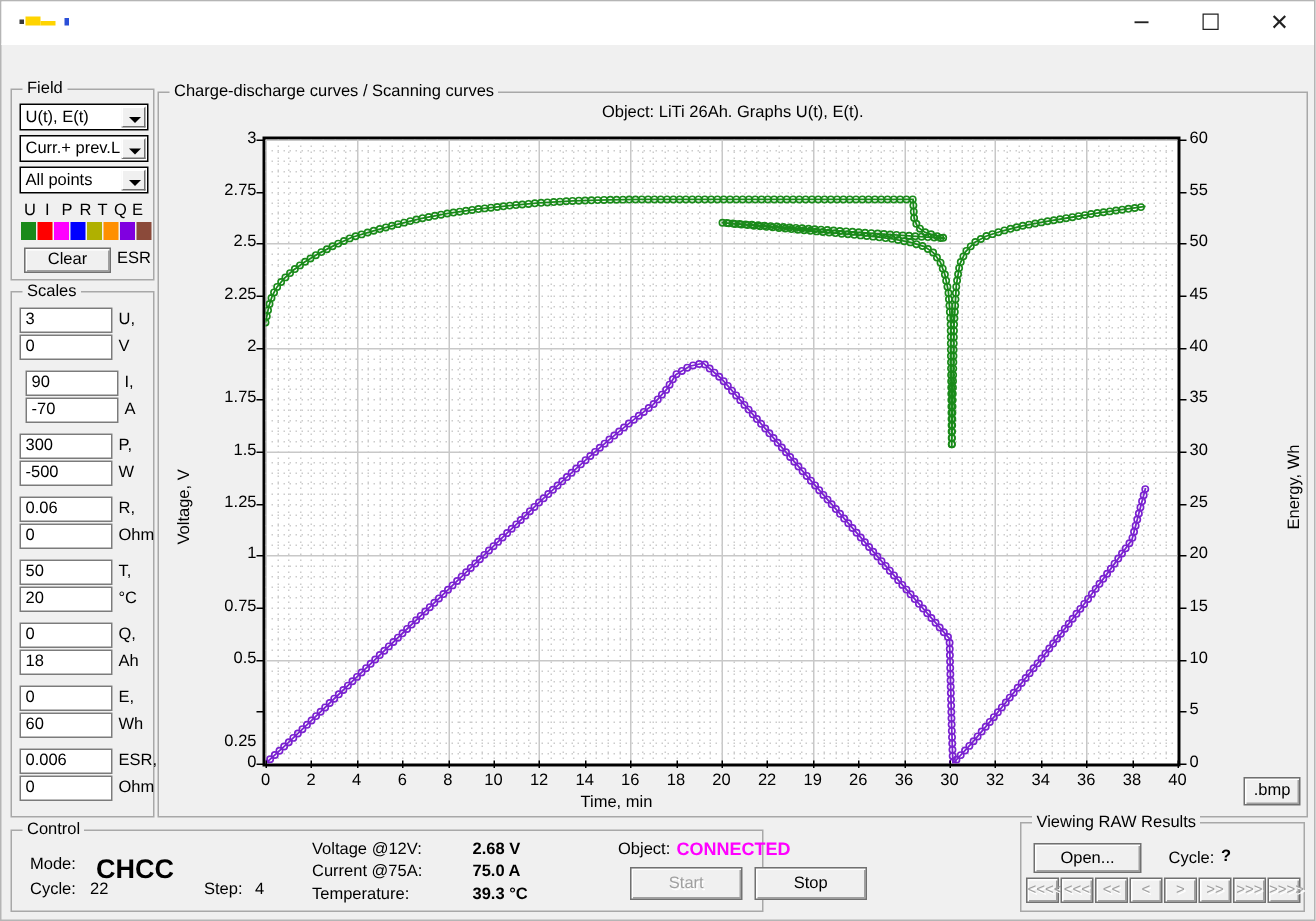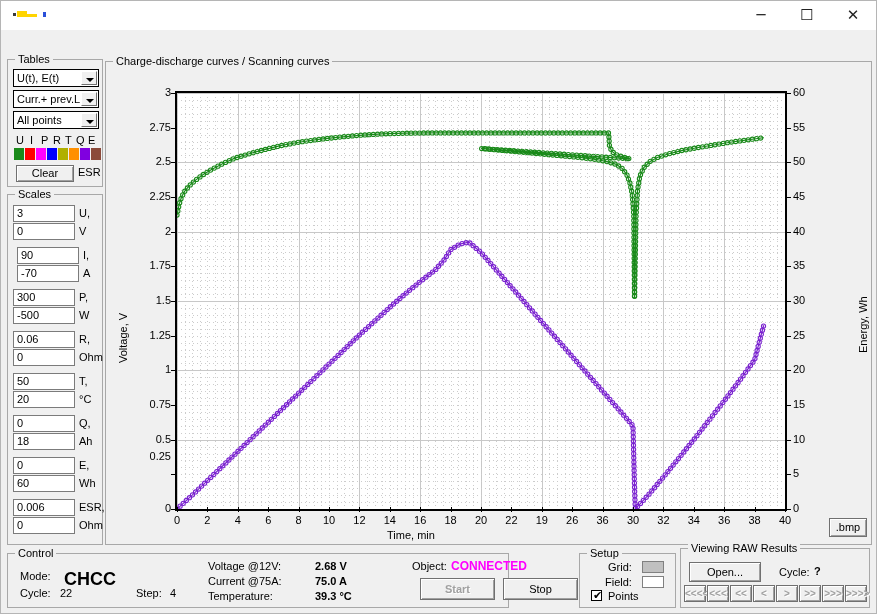--- a/index.html
+++ b/index.html
@@ -54,21 +54,21 @@
         border-left:4px solid transparent;border-right:4px solid transparent;
         border-top:4px solid #000;}
 
   .edit{position:absolute;border:1px solid #7b7b7b;background:#fff;box-sizing:border-box;
         height:17px;font-size:11px;padding-left:3px;line-height:15px;overflow:hidden;
         white-space:nowrap;}
 
   .btn{position:absolute;background:#f0f0f0;border:1px solid #707070;box-sizing:border-box;
        text-align:center;font-size:11px;color:#000;
        box-shadow: inset 1px 1px 0 #fff, inset -1px -1px 0 #a0a0a0;}
-  .btn.dis{color:#a0a0a0;text-shadow:1px 1px 0 #fff;font-weight:bold;}
+  .btn.dis{color:#a0a0a0;text-shadow:1px 1px 0 #fff;}
 
   .sw{position:absolute;width:10px;height:12px;}
 
   .chk{position:absolute;width:11px;height:11px;border:1px solid #000;background:#fff;
        box-sizing:border-box;}
   .chk .mark{position:absolute;left:1px;top:0px;font-size:11px;line-height:10px;color:#000;
              font-family:"DejaVu Sans",sans-serif;}
 
   .lbl{position:absolute;font-size:11px;color:#000;white-space:nowrap;}
   .lbl.b{font-weight:bold;}
@@ -96,21 +96,21 @@
         <span class="b3"></span>
         <span class="b4"></span>
     </div>
     <div class="tb-btn tb-min">─</div>
     <div class="tb-btn tb-max">☐</div>
     <div class="tb-btn tb-close">✕</div>
   </div>
 
 
   <div class="group" style="left:6px;top:58px;width:96px;height:128px;">
-    <span class="glegend">Tables</span>
+    <span class="glegend">Field</span>
 
     <div class="combo" style="left:5px;top:9px;width:86px;">
       <span class="ctext">U(t), E(t)</span>
       <span class="carrow">
           <i></i>
         </span>
     </div>
     <div class="combo" style="left:5px;top:30px;width:86px;">
       <span class="ctext">Curr.+ prev.L</span>
       <span class="carrow">
@@ -197,20 +197,21 @@
           <span class="lbl" style="left:71px;top:20px;">Ohm</span>
         </div>
       </div>
   </div>
 
   <div class="group" style="left:104px;top:60px;width:767px;height:484px;">
     <span class="glegend">Charge-discharge curves / Scanning curves</span>
   </div>
 
   <div id="chartbox">
+    <div class="ctitle" id="chart-title" style="left:0;top:6px;width:763px;text-align:center;">Object: LiTi 26Ah. Graphs U(t), E(t).</div>
 
     <div class="axlabel rot" id="ylabel" style="left:10px;top:300px;">Voltage, V</div>
     <div class="axlabel rot" id="y2label" style="left:750px;top:290px;">Energy, Wh</div>
     <div class="axlabel" id="xlabel" style="left:280px;top:466px;">Time, min</div>
 
     <div id="plot">
       <svg id="plotsvg" width="608" height="416" viewBox="0 0 608 416" style="position:absolute;left:0;top:0;display:block;">
           <g>
             <line x1="0.5" y1="0" x2="0.5" y2="416" stroke="#c8c8c8" stroke-width="1"></line>
             <line x1="8.5" y1="0" x2="8.5" y2="416" stroke="#cccccc" stroke-width="1" stroke-dasharray="1,3"></line>
@@ -873,21 +874,21 @@
               <circle cx="584.37" cy="241.21" r="2.1" fill="#ffffff" fill-opacity="0" stroke="#7a22d0" stroke-width="1.1"></circle>
               <circle cx="585.44" cy="237.15" r="2.1" fill="#ffffff" fill-opacity="0" stroke="#7a22d0" stroke-width="1.1"></circle>
               <circle cx="586.51" cy="233.08" r="2.1" fill="#ffffff" fill-opacity="0" stroke="#7a22d0" stroke-width="1.1"></circle>
             </g>
           </g>
         </svg>
     </div>
     <div id="yticks">
         <div class="tick" style="left: 26px; top: 439px; width: 38px;">0</div>
         <div style="position: absolute; left: 64px; top: 446px; width: 5px; height: 1px; background: rgb(0, 0, 0);"></div>
-        <div class="tick" style="left: 26px; top: 387px; width: 38px;">0.25</div>
+        <div class="tick" style="left: 26px; top: 425px; width: 38px;">0.25</div>
         <div style="position: absolute; left: 64px; top: 411.333px; width: 5px; height: 1px; background: rgb(0, 0, 0);"></div>
         <div class="tick" style="left: 26px; top: 369.667px; width: 38px;">0.5</div>
         <div style="position: absolute; left: 64px; top: 376.667px; width: 5px; height: 1px; background: rgb(0, 0, 0);"></div>
         <div class="tick" style="left: 26px; top: 335px; width: 38px; text-align: right;">0.75</div>
         <div style="position: absolute; left: 64px; top: 342px; width: 5px; height: 1px; background: rgb(0, 0, 0);"></div>
         <div class="tick" style="left: 26px; top: 300.333px; width: 38px;">1</div>
         <div style="position: absolute; left: 64px; top: 307.333px; width: 5px; height: 1px; background: rgb(0, 0, 0);"></div>
         <div class="tick" style="left: 26px; top: 265.667px; width: 38px;">1.25</div>
         <div style="position: absolute; left: 64px; top: 272.667px; width: 5px; height: 1px; background: rgb(0, 0, 0);"></div>
         <div class="tick" style="left: 26px; top: 231px; width: 38px;">1.5</div>
@@ -998,31 +999,20 @@
     <span class="lbl" style="left:200px;top:36px;">Temperature:</span>
     <span class="lbl b" style="left:307px;top:36px;">39.3 °C</span>
 
     <span class="lbl" style="left:404px;top:6px;">Object:</span>
     <span class="lbl b" id="objval" style="left: 443px; top: 5px; font-size: 12px; color: rgb(255, 0, 255);">CONNECTED</span>
 
     <div class="btn dis" style="left:412px;top:24px;width:75px;height:22px;line-height:20px;">Start</div>
     <div class="btn" style="left:495px;top:24px;width:75px;height:22px;line-height:20px;">Stop</div>
   </div>
 
-  <div class="group" style="left:578px;top:552px;width:97px;height:55px;">
-    <span class="glegend">Setup</span>
-    <span class="lbl" style="left:28px;top:7px;">Grid:</span>
-    <div id="gridsw" style="position: absolute; left: 62px; top: 7px; width: 22px; height: 12px; border: 1px solid rgb(128, 128, 128); box-sizing: border-box; background: rgb(192, 192, 192);"></div>
-    <span class="lbl" style="left:25px;top:22px;">Field:</span>
-    <div id="fieldsw" style="position: absolute; left: 62px; top: 22px; width: 22px; height: 12px; border: 1px solid rgb(128, 128, 128); box-sizing: border-box; background: rgb(255, 255, 255);"></div>
-    <div class="chk" style="left:11px;top:36px;">
-      <span class="mark">✔</span>
-    </div>
-    <span class="lbl" style="left:28px;top:36px;">Points</span>
-  </div>
 
   <div class="group" style="left:679px;top:547px;width:190px;height:60px;">
     <span class="glegend">Viewing RAW Results</span>
     <div class="btn" style="left:8px;top:13px;width:72px;height:20px;line-height:18px;">Open...</div>
     <span class="lbl" style="left:98px;top:17px;">Cycle:</span>
     <span class="lbl b" style="left:133px;top:16px;">?</span>
     <div id="navbtns">
         <div class="btn dis" style="left: 3px; top: 36px; width: 22px; height: 17px; line-height: 15px; font-size: 10px;">&lt;&lt;&lt;&lt;</div>
         <div class="btn dis" style="left: 26px; top: 36px; width: 22px; height: 17px; line-height: 15px; font-size: 10px;">&lt;&lt;&lt;</div>
         <div class="btn dis" style="left: 49px; top: 36px; width: 22px; height: 17px; line-height: 15px; font-size: 10px;">&lt;&lt;</div>

